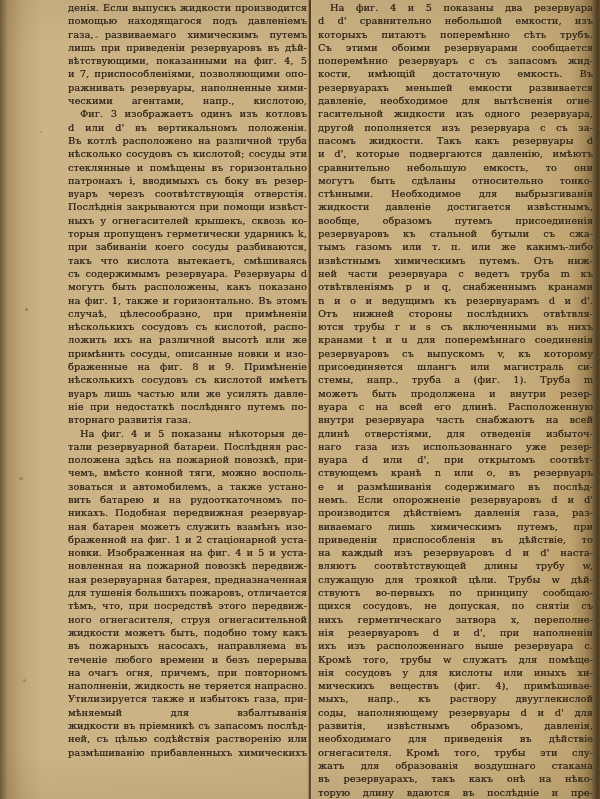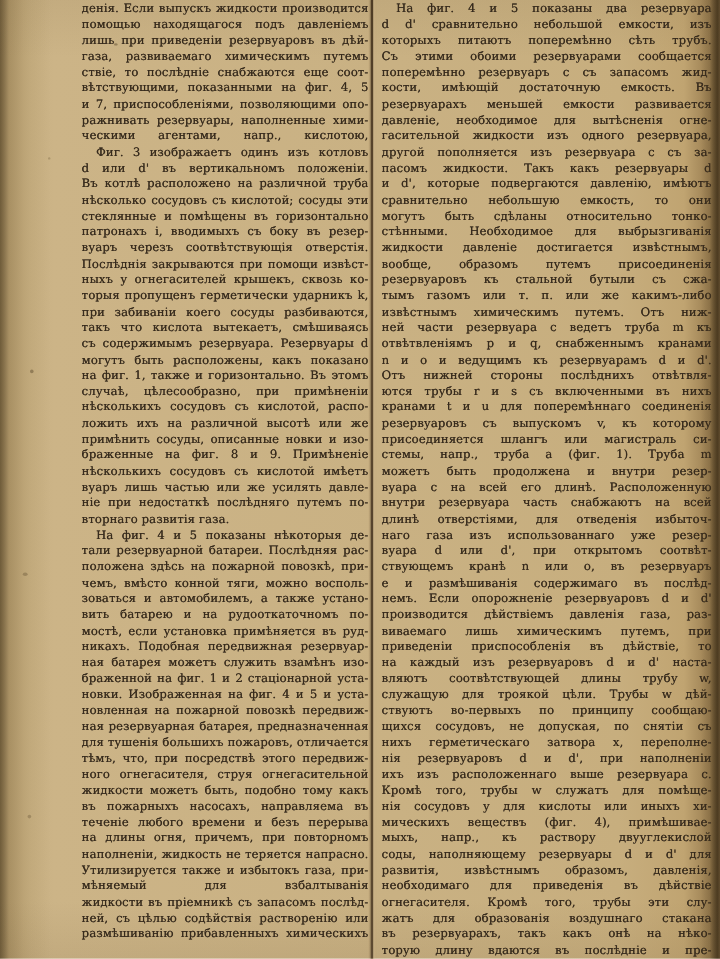--- a/index.html
+++ b/index.html
@@ -53,23 +53,22 @@
   .speck.s4{left:23px;top:679px;width:3px;height:3px;opacity:.5;}
   .speck.s5{left:40px;top:131px;width:2px;height:2px;opacity:.4;}
 </style>
 </head>
 <body>
 
 <div class="page">
   <div class="col col-left">
       <div class="line">денія. Если выпускъ жидкости производится</div>
       <div class="line">помощью находящагося подъ давленіемъ</div>
+      <div class="line">газа, развиваемаго химическимъ путемъ</div>
       <div class="line">лишь при приведеніи резервуаровъ въ дѣй-</div>
-      <div class="line">газа, развиваемаго химическимъ путемъ</div>
-      <div class="line">ствіе, то послѣдніе снабжаются еще соот-</div>
       <div class="line">вѣтствующими, показанными на фиг. 4, 5</div>
       <div class="line">и 7, приспособленіями, позволяющими опо-</div>
       <div class="line">ражнивать резервуары, наполненные хими-</div>
       <div class="line e">ческими агентами, напр., кислотою, извѣстью.</div>
       <div class="line p">Фиг. 3 изображаетъ одинъ изъ котловъ</div>
       <div class="line">d или d' въ вертикальномъ положеніи.</div>
       <div class="line">Въ котлѣ расположено на различной труба</div>
       <div class="line">нѣсколько сосудовъ съ кислотой; сосуды эти</div>
       <div class="line">стеклянные и помѣщены въ горизонтально</div>
       <div class="line">патронахъ i, вводимыхъ съ боку въ резер-</div>
@@ -90,34 +89,33 @@
       <div class="line">нѣсколькихъ сосудовъ съ кислотой имѣетъ</div>
       <div class="line">вуаръ лишь частью или же усилять давле-</div>
       <div class="line">ніе при недостаткѣ послѣдняго путемъ по-</div>
       <div class="line e">вторнаго развитія газа.</div>
       <div class="line p">На фиг. 4 и 5 показаны нѣкоторыя де-</div>
       <div class="line">тали резервуарной батареи. Послѣдняя рас-</div>
       <div class="line">положена здѣсь на пожарной повозкѣ, при-</div>
       <div class="line">чемъ, вмѣсто конной тяги, можно восполь-</div>
       <div class="line">зоваться и автомобилемъ, а также устано-</div>
       <div class="line">вить батарею и на рудооткаточномъ по-</div>
-      <div class="line">мостѣ, если установка примѣняется въ руд-</div>
       <div class="line">никахъ. Подобная передвижная резервуар-</div>
       <div class="line">ная батарея можетъ служить взамѣнъ изо-</div>
       <div class="line">браженной на фиг. 1 и 2 стаціонарной уста-</div>
       <div class="line">новки. Изображенная на фиг. 4 и 5 и уста-</div>
       <div class="line">новленная на пожарной повозкѣ передвиж-</div>
       <div class="line">ная резервуарная батарея, предназначенная</div>
       <div class="line">для тушенія большихъ пожаровъ, отличается</div>
       <div class="line">тѣмъ, что, при посредствѣ этого передвиж-</div>
       <div class="line">ного огнегасителя, струя огнегасительной</div>
       <div class="line">жидкости можетъ быть, подобно тому какъ</div>
       <div class="line">въ пожарныхъ насосахъ, направляема въ</div>
       <div class="line">теченіе любого времени и безъ перерыва</div>
-      <div class="line">на длины огня, причемъ, при повторномъ</div>
+      <div class="line">на очагъ огня, причемъ, при повторномъ</div>
       <div class="line">наполненіи, жидкость не теряется напрасно.</div>
       <div class="line">Утилизируется также и избытокъ газа, при-</div>
       <div class="line">мѣняемый для взбалтыванія огнегасительной</div>
       <div class="line">жидкости въ пріемникѣ съ запасомъ послѣд-</div>
       <div class="line">ней, съ цѣлью содѣйствія растворенію или</div>
       <div class="line">размѣшиванію прибавленныхъ химическихъ</div>
     </div>
 
   <div class="divider"></div>
 

